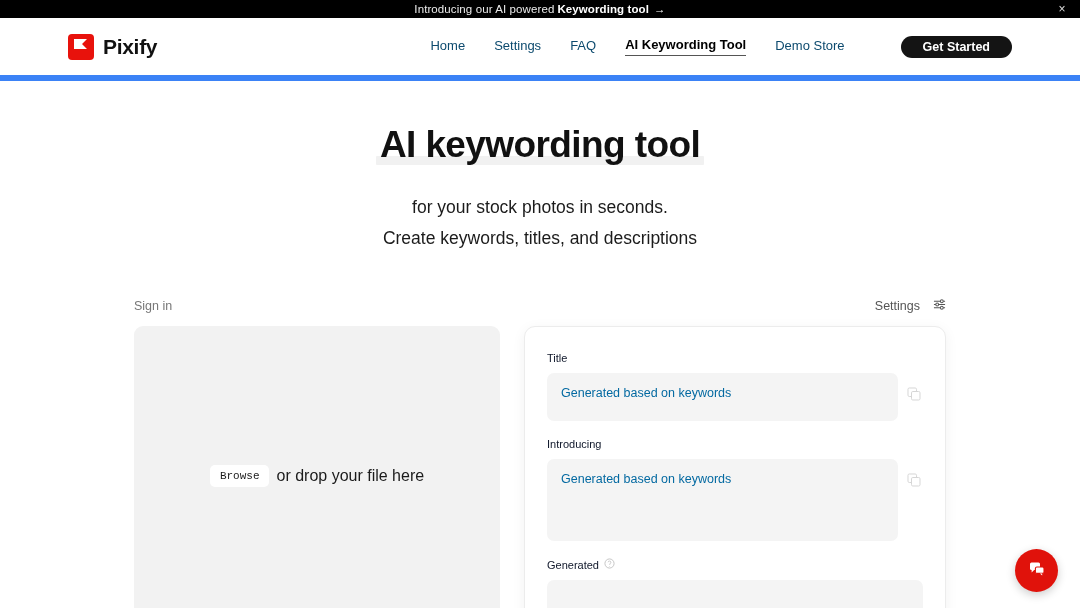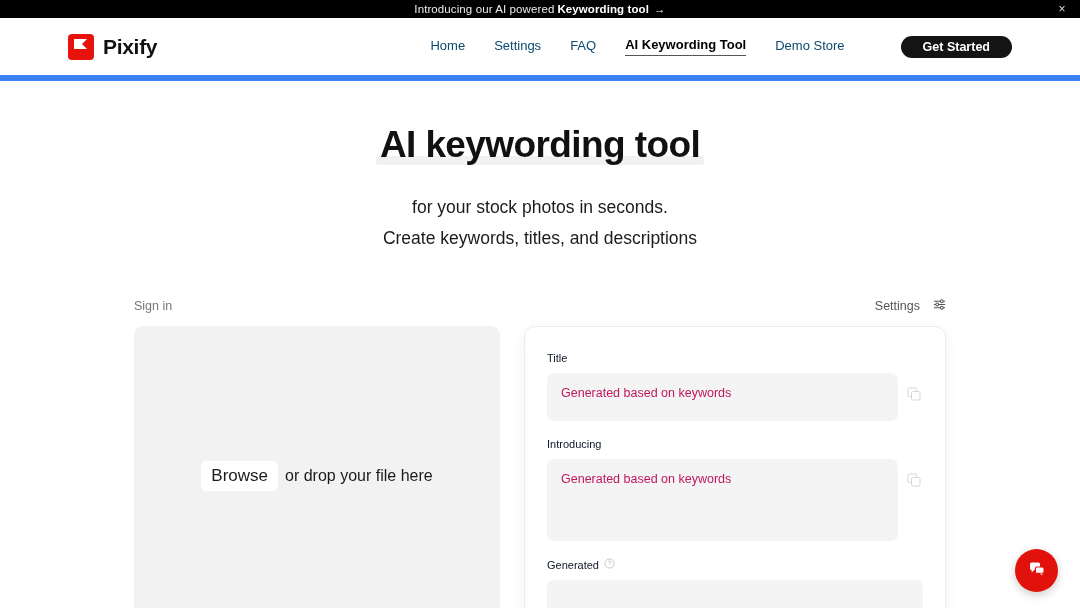--- a/index.html
+++ b/index.html
@@ -104,43 +104,43 @@
 
   .dropzone{
     width:366px; height:300px;
     background:#f2f2f2; border-radius:9px;
     display:flex; align-items:center; justify-content:center;
     cursor:pointer;
   }
   .dz-inner{ display:flex; align-items:center; gap:7px; }
   .browse-btn{
     background:#ffffff; color:#1b1b1b;
-    font-size:17px; border:none; border-radius:5px;
-    padding:5px 10px; cursor:pointer;
+    font-size:11px; border:none; border-radius:5px;
+    padding:5px 10px; cursor:pointer;font-family:Liberation Mono, monospace;
   }
   .dz-text{ font-size:16px; color:#1b1b1b; }
 
   .result-card{
     flex:1;
     background:#ffffff;
     border:1px solid #ececec;
     border-radius:11px;
     box-shadow:0 3px 14px rgba(0,0,0,.055);
     padding:25px 22px 0 22px;
     height:300px;
     overflow:hidden;
   }
   .field-label{
     font-size:11px; color:#0f172a; margin-bottom:9px;
     display:flex; align-items:center; gap:5px;
   }
   .field-row{ display:flex; align-items:flex-start; gap:9px; }
   .field-box{
     flex:1; background:#f4f4f4; border-radius:7px;
-    padding:13px 14px; color:#be185d; font-size:12.5px;
+    padding:13px 14px; color:#0369a1; font-size:12.5px;
     cursor:text;
   }
   .field-box.title-box{ height:48px; }
   .field-box.desc-box{ height:82px; }
   .field-box.kw-box{ height:40px; }
   .copy-btn{
     width:16px; height:16px; margin-top:14px;
     cursor:pointer; flex:none; opacity:.55;
   }
   .field-group{ margin-bottom:17px; }

